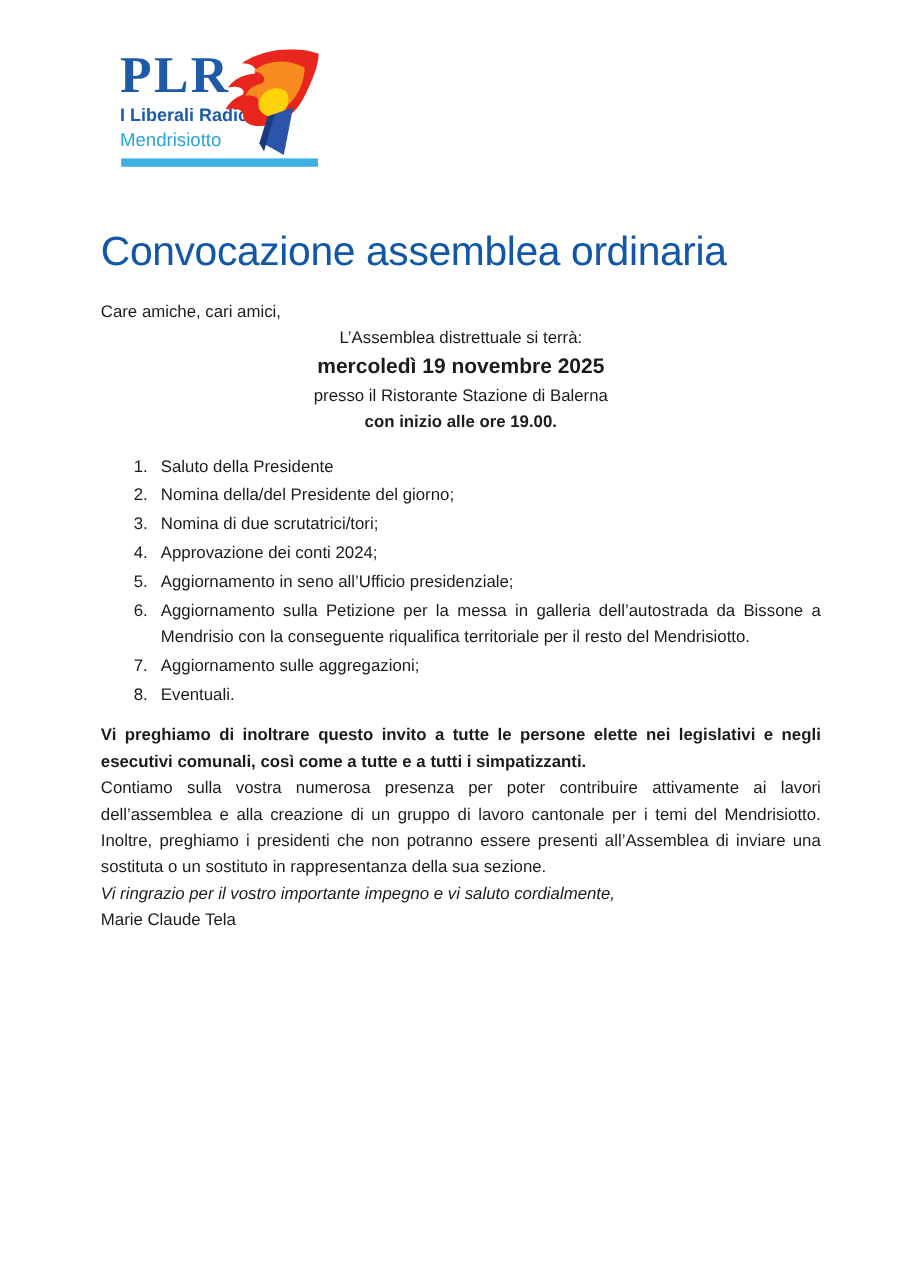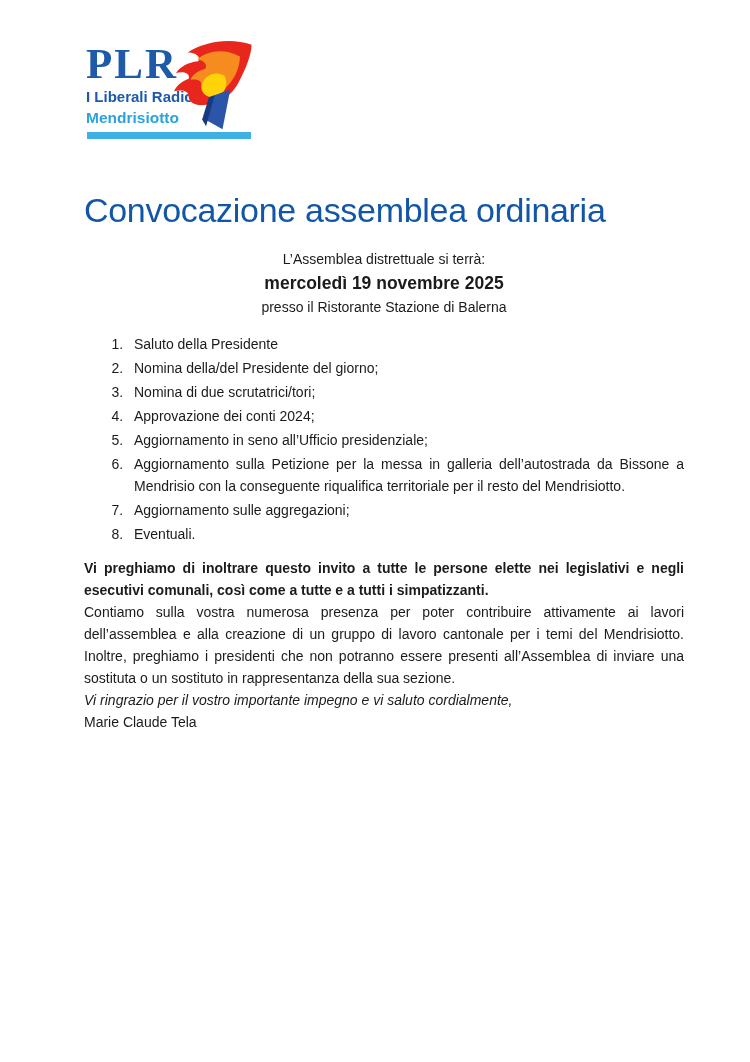--- a/index.html
+++ b/index.html
@@ -6,32 +6,32 @@
   .page {
     position:relative;
     width:750px; height:1062px;
     background:#ffffff;
     font-family:"Liberation Sans", sans-serif;
     color:#1b1b1b;
     overflow:hidden;
   }
 
   
-  .logo { position:absolute; left:86px; top:44px; width:166px; }
+  .logo { position:absolute; left:100px; top:44px; width:166px; }
   .logo-plr {
     font-family:"Liberation Serif", serif;
     font-weight:bold; font-size:43px; line-height:40px;
     color:#1d5aa7; letter-spacing:2px;
   }
   .logo-sub {
     font-weight:bold; font-size:15px; line-height:19px;
     color:#1d5aa7; margin-top:3px;
   }
   .logo-region {
-    font-weight:bold; font-size:15.5px; line-height:19px;
+    font-weight:normal; font-size:15.5px; line-height:19px;
     color:#2ba3dc; margin-top:2px;
   }
   .logo-bar { width:164px; height:7px; background:#3fb0e4; margin:5px 0 0 1px; }
   .flame { position:absolute; left:70px; top:-3px; width:102px; height:92px; }
 
   
   .doc-title {
     position:absolute; left:84px; top:168px; width:620px;
     font-size:34px; font-weight:normal; color:#1257a7;
     letter-spacing:-0.3px;
@@ -78,23 +78,25 @@
       <path fill="#ffd20a" d="M68 36 C60 31 50 34 46 42 C42 50 47 58 56 58 C64 58 70 51 70 44 C70 40 69 38 68 36 Z"></path>
 
       <path fill="#2a55a8" d="M52 58 L74 50 L66 91 L50 82 Z"></path>
       <path fill="#1a3a80" d="M52 58 L58 56 L49 88 L45 81 Z"></path>
     </svg>
   </div>
 
   <h1 class="doc-title">Convocazione assemblea ordinaria</h1>
 
   <div class="content">
+    <p class="salutation">Care amiche, cari amici,</p>
     <p class="announce">L’Assemblea distrettuale si terrà:</p>
     <p class="event-date">mercoledì 19 novembre 2025</p>
     <p class="event-venue">presso il Ristorante Stazione di Balerna</p>
+    <p class="event-time">con inizio alle ore 19.00.</p>
     <ol class="agenda">
       <li>Saluto della Presidente</li>
       <li>Nomina della/del Presidente del giorno;</li>
       <li>Nomina di due scrutatrici/tori;</li>
       <li>Approvazione dei conti 2024;</li>
       <li>Aggiornamento in seno all’Ufficio presidenziale;</li>
       <li>Aggiornamento sulla Petizione per la messa in galleria dell’autostrada da Bissone a Mendrisio con la conseguente riqualifica territoriale per il resto del Mendrisiotto.</li>
       <li>Aggiornamento sulle aggregazioni;</li>
       <li>Eventuali.</li>
     </ol>

